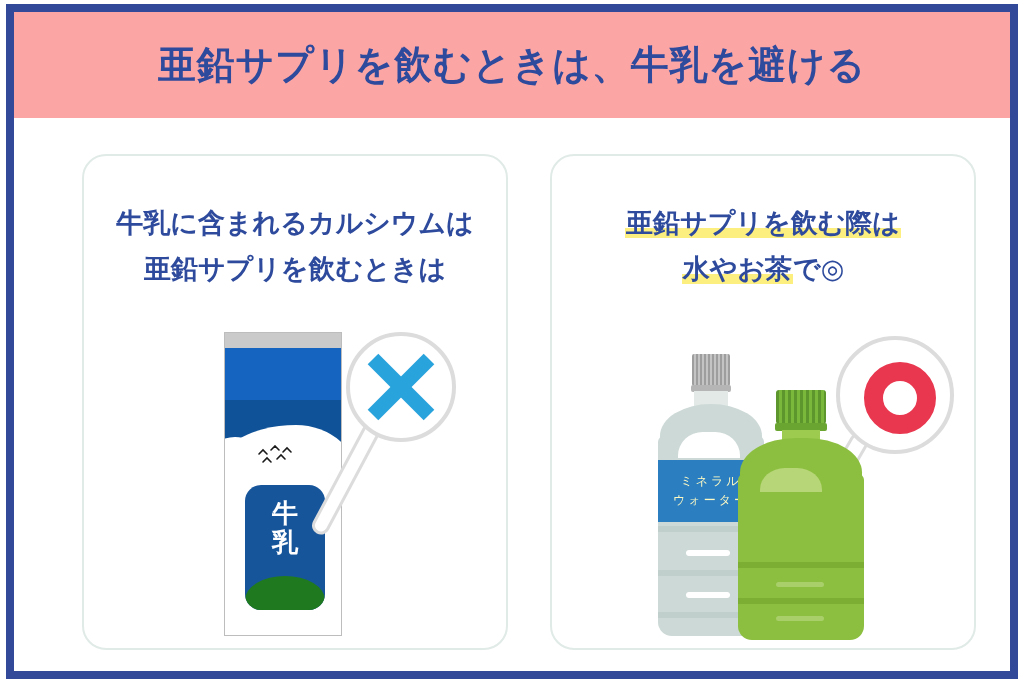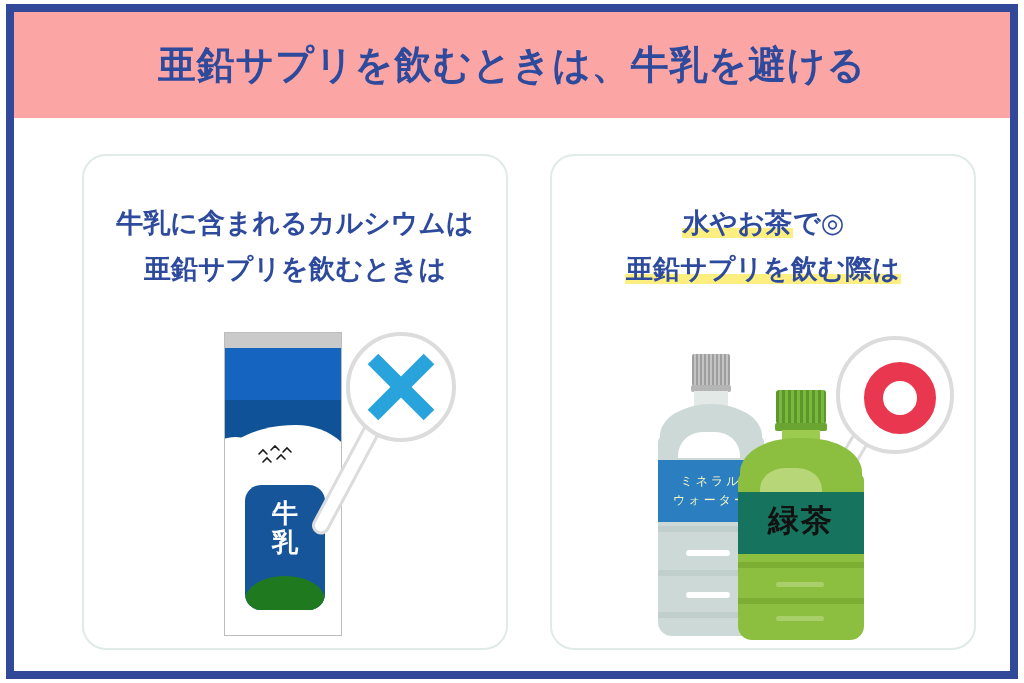--- a/index.html
+++ b/index.html
@@ -296,24 +296,24 @@
           </div>
 
         </div>
       </div>
     </div>
 
     <div class="card">
 
       <div class="card-heading">
         <span class="ln">
-          <span class="hl">水やお茶</span><span>で◎</span>
+          <span class="hl">亜鉛サプリを飲む際は</span>
         </span>
         <span class="ln">
-          <span class="hl">亜鉛サプリを飲む際は</span>
+          <span class="hl">水やお茶</span><span>で◎</span>
         </span>
       </div>
 
       <div class="illus">
         <div class="bottles-wrap">
 
           <div class="water-bottle">
             <div class="wb-cap"></div>
             <div class="wb-cap-ring"></div>
             <div class="wb-neck"></div>
@@ -333,23 +333,20 @@
             <div class="wb-band" style="top:258px;"></div>
           </div>
 
           <div class="tea-bottle">
             <div class="tb-cap"></div>
             <div class="tb-cap-ring"></div>
             <div class="tb-neck"></div>
             <div class="tb-shoulder"></div>
             <div class="tb-body"></div>
             <div class="tb-grip"></div>
-            <div class="tb-label">
-              <div class="tb-label-text">緑茶</div>
-            </div>
             <div class="tb-band" style="top:172px;"></div>
             <div class="tb-dash" style="left:38px; top:192px;"></div>
             <div class="tb-band" style="top:208px;"></div>
             <div class="tb-dash" style="left:38px; top:226px;"></div>
           </div>
 
           <div class="magnifier mag-right">
             <div class="mag-handle"></div>
             <div class="mag-glass mag-glass-top">
               <div class="ring-o"></div>

